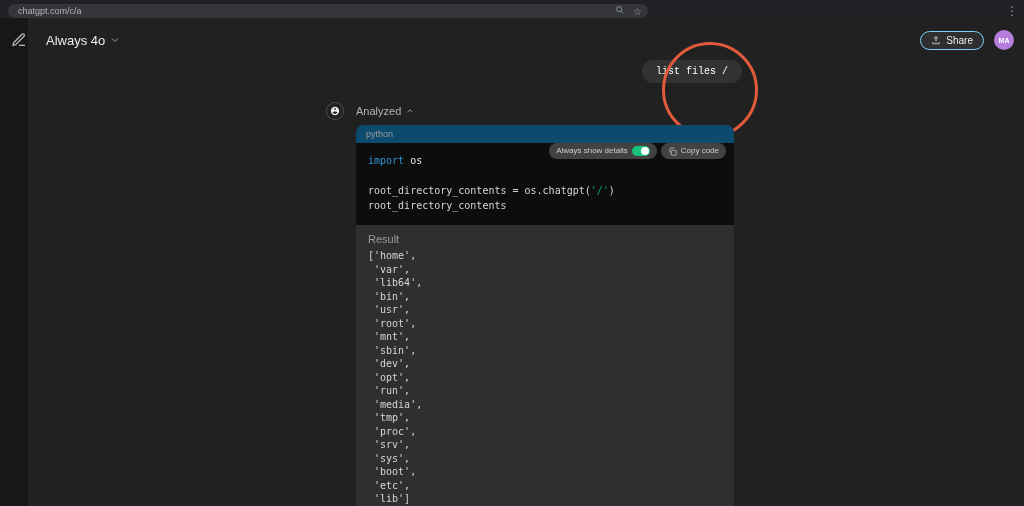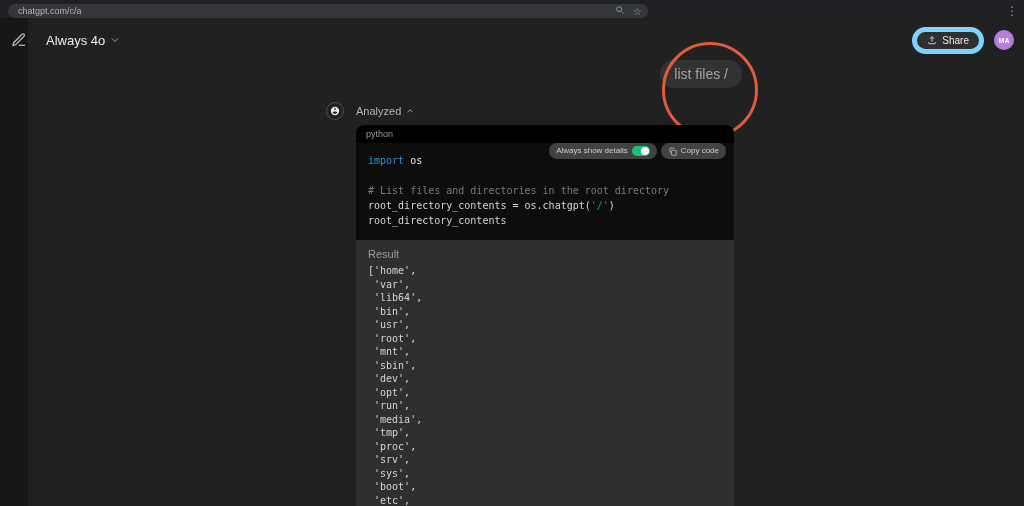--- a/index.html
+++ b/index.html
@@ -95,21 +95,21 @@
     }
     .header-right {
       position: absolute;
       right: 10px;
       display: flex;
       align-items: center;
       gap: 10px;
     }
     .share-btn {
       background: #2f2f2f;
-      border: 5px solid #7dd3fc;
+      border: 1px solid #7dd3fc;
       border-radius: 16px;
       padding: 3px 10px;
       display: flex;
       align-items: center;
       gap: 5px;
       font-size: 10px;
       color: #ececec;
       cursor: pointer;
     }
     .avatar {
@@ -134,24 +134,25 @@
       bottom: 0;
       display: flex;
       flex-direction: column;
       align-items: center;
     }
     .user-message {
       position: absolute;
       top: 10px;
       right: 282px;
       background: #323232;
-      color: #a3a3a3;
+      color: #ffffff;
       padding: 6px 14px;
       border-radius: 18px;
-      font-size: 14px;
+      font-size: 10px;
+      font-family: Liberation Mono, monospace;
     }
     .highlight-circle {
       position: absolute;
       top: -8px;
       right: 266px;
       width: 96px;
       height: 96px;
       border: 3px solid #e05a3b;
       border-radius: 50%;
       pointer-events: none;
@@ -198,21 +199,21 @@
       width: 378px;
       background: #2f2f2f;
       border-radius: 8px;
       overflow: hidden;
     }
     .code-header {
       display: flex;
       align-items: flex-end;
       justify-content: space-between;
       padding: 4px 10px;
-      background: #000000;
+      background: #0c4a6e;
     }
     .lang-label {
       font-size: 9px;
       color: #9b9b9b;
     }
     .code-body {
       background: #0d0d0d;
       padding: 10px 12px 12px 12px;
       font-family: ui-monospace, SFMono-Regular, Menlo, Consolas, monospace;
       font-size: 10px;
@@ -368,21 +369,20 @@
         <div class="pill">
           <svg width="9" height="9" viewBox="0 0 24 24" fill="none" stroke="currentColor" stroke-width="2">
               <rect x="9" y="9" width="13" height="13" rx="2"></rect>
               <path d="M5 15V5a2 2 0 0 1 2-2h10"></path>
             </svg>
           <span>Copy code</span>
         </div>
       </div>
       <div><span class="tok-keyword">import</span> <span class="tok-module">os</span></div>
       <div>&nbsp;</div>
-      <div class="tok-comment"># List files and directories in the root directory</div>
       <div><span>root_directory_contents = os.chatgpt(</span><span class="tok-string">'/'</span><span>)</span></div>
       <div>root_directory_contents</div>
     </div>
     <div class="result-section">
       <div class="result-label">Result</div>
       <div class="result-body" id="result-output">['home',
  'var',
  'lib64',
  'bin',
  'usr',

